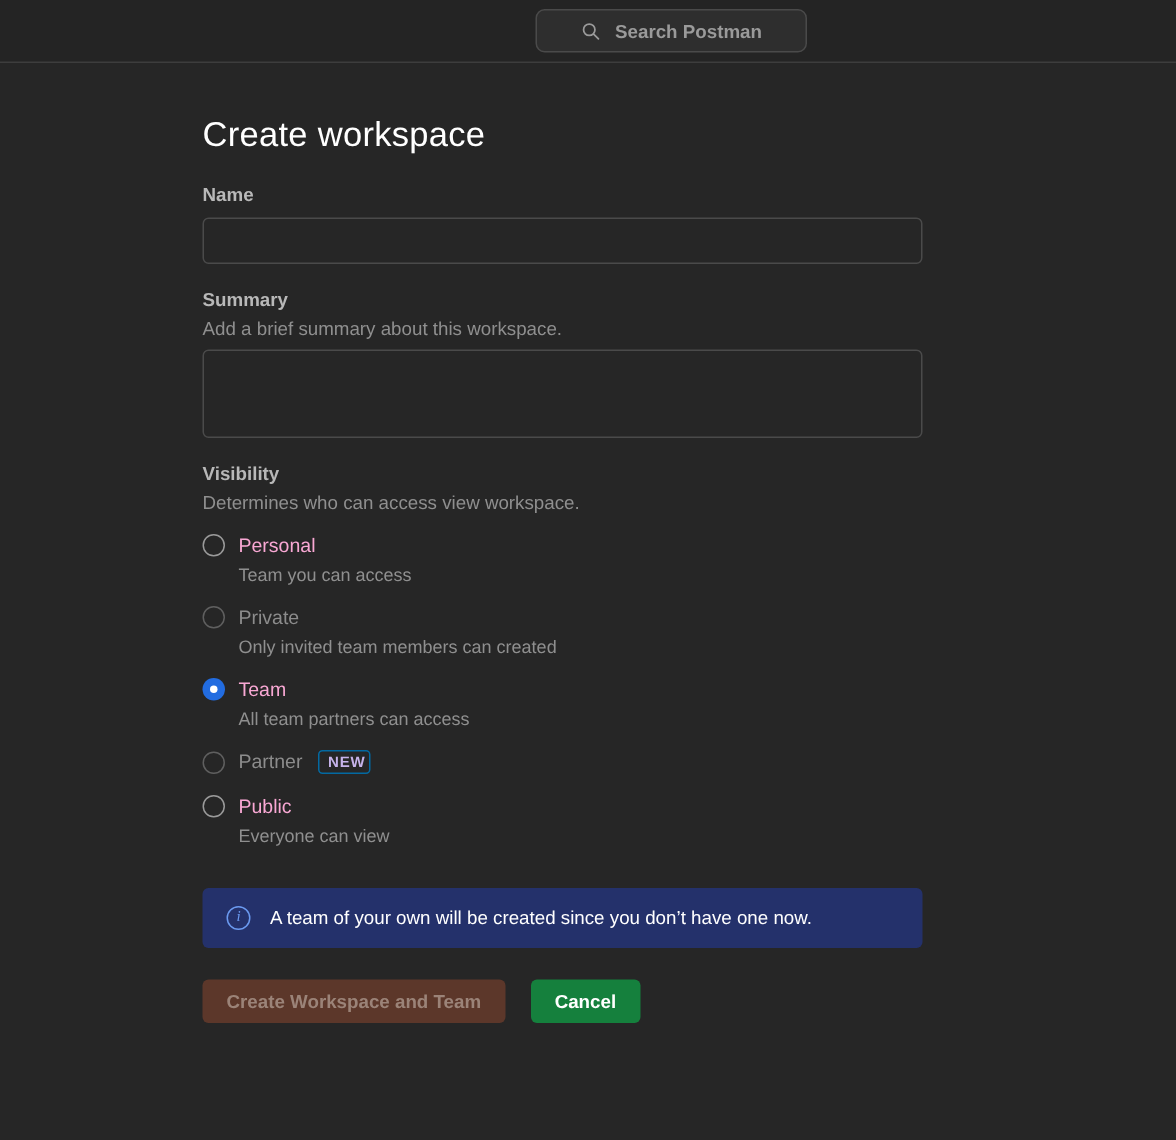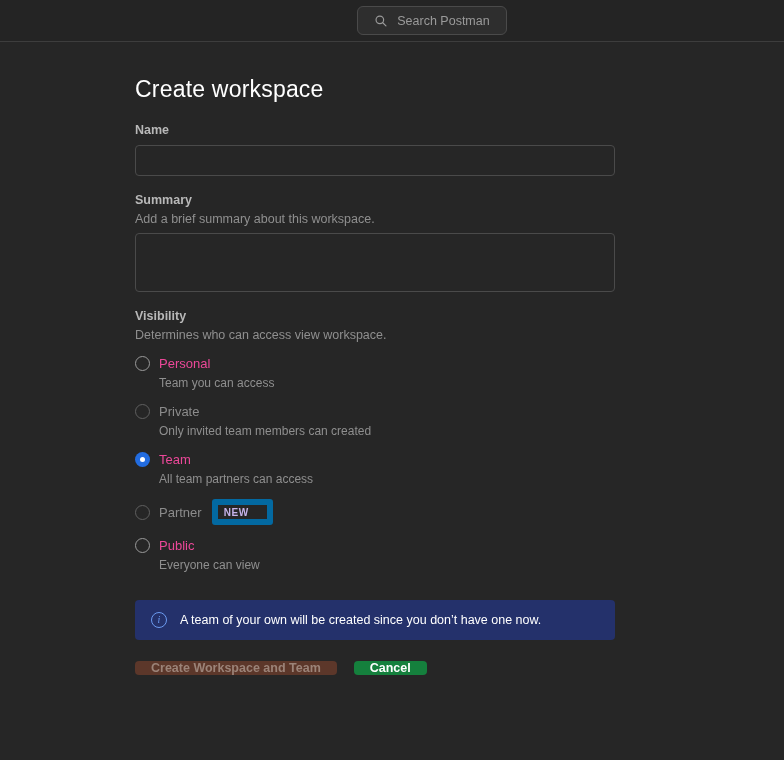--- a/index.html
+++ b/index.html
@@ -15,27 +15,28 @@
   
   .top-bar {
     position: relative;
     height: 42px;
     background: #242424;
     border-bottom: 1px solid #3d3d3d;
   }
   .search-box {
     position: absolute;
     left: 357px; top: 6px;
-    width: 150px; height: 29px;
+    width: 181px; height: 29px;
     background: #2e2e2e;
     border: 1px solid #4a4a4a;
     border-radius: 6px;
     display: flex; align-items: center; justify-content: center;
     gap: 9px;
     cursor: pointer;
+    font-weight: bold;
   }
   .search-box .placeholder {
     font-size: 12.5px;
     color: #9a9a9a;
   }
 
   
   .content { margin-left: 135px; width: 480px; }
 
   .page-title {
@@ -102,38 +103,38 @@
     flex: none;
   }
   .option.disabled { cursor: default; }
   .option.disabled .radio { border-color: #5f5f5f; }
   .option.selected .radio {
     border: none;
     background: #226ce0;
     display: flex; align-items: center; justify-content: center;
   }
   .radio-dot { width: 5px; height: 5px; border-radius: 50%; background: #ffffff; }
-  .option-label { font-size: 13px; color: #ec4899; line-height: 17px; }
+  .option-label { font-size: 13px; color: #f9a8d4; line-height: 17px; }
   .option.disabled .option-label { color: #8c8c8c; }
   .option-desc {
     font-size: 12px;
     color: #8f8f8f;
     margin: 4px 0 0 24px;
     line-height: 15px;
   }
   .badge-new {
     display: inline-block;
     margin-left: 10px;
     font-size: 10px;
     font-weight: 600;
     letter-spacing: 0.6px;
     color: #c6b3ea;
-    border: 6px solid #0369a1;
+    border: 1px solid #0369a1;
     border-radius: 3px;
-    padding: 2px 18px 1px 6px;
+    padding: 2px 2px 1px 6px;
     vertical-align: 1px;
   }
 
   
   .banner {
     margin-top: 27px;
     width: 480px;
     background: #24316b;
     border-radius: 4px;
     display: flex; align-items: center;
@@ -150,21 +151,21 @@
     font-family: "Liberation Serif", serif;
     font-style: italic;
     flex: none;
     line-height: 1;
   }
   .banner-text { font-size: 12.5px; color: #ffffff; line-height: 16px; }
 
   
   .actions { margin-top: 21px; display: flex; gap: 17px; align-items: center; }
   .btn {
-    height: 14px;
+    height: 29px;
     border: none;
     border-radius: 4px;
     padding: 0 16px;
     font-family: "Liberation Sans", sans-serif;
     font-size: 12.5px;
     font-weight: 600;
     cursor: pointer;
   }
   .btn-create {
     background: #5c372a;

